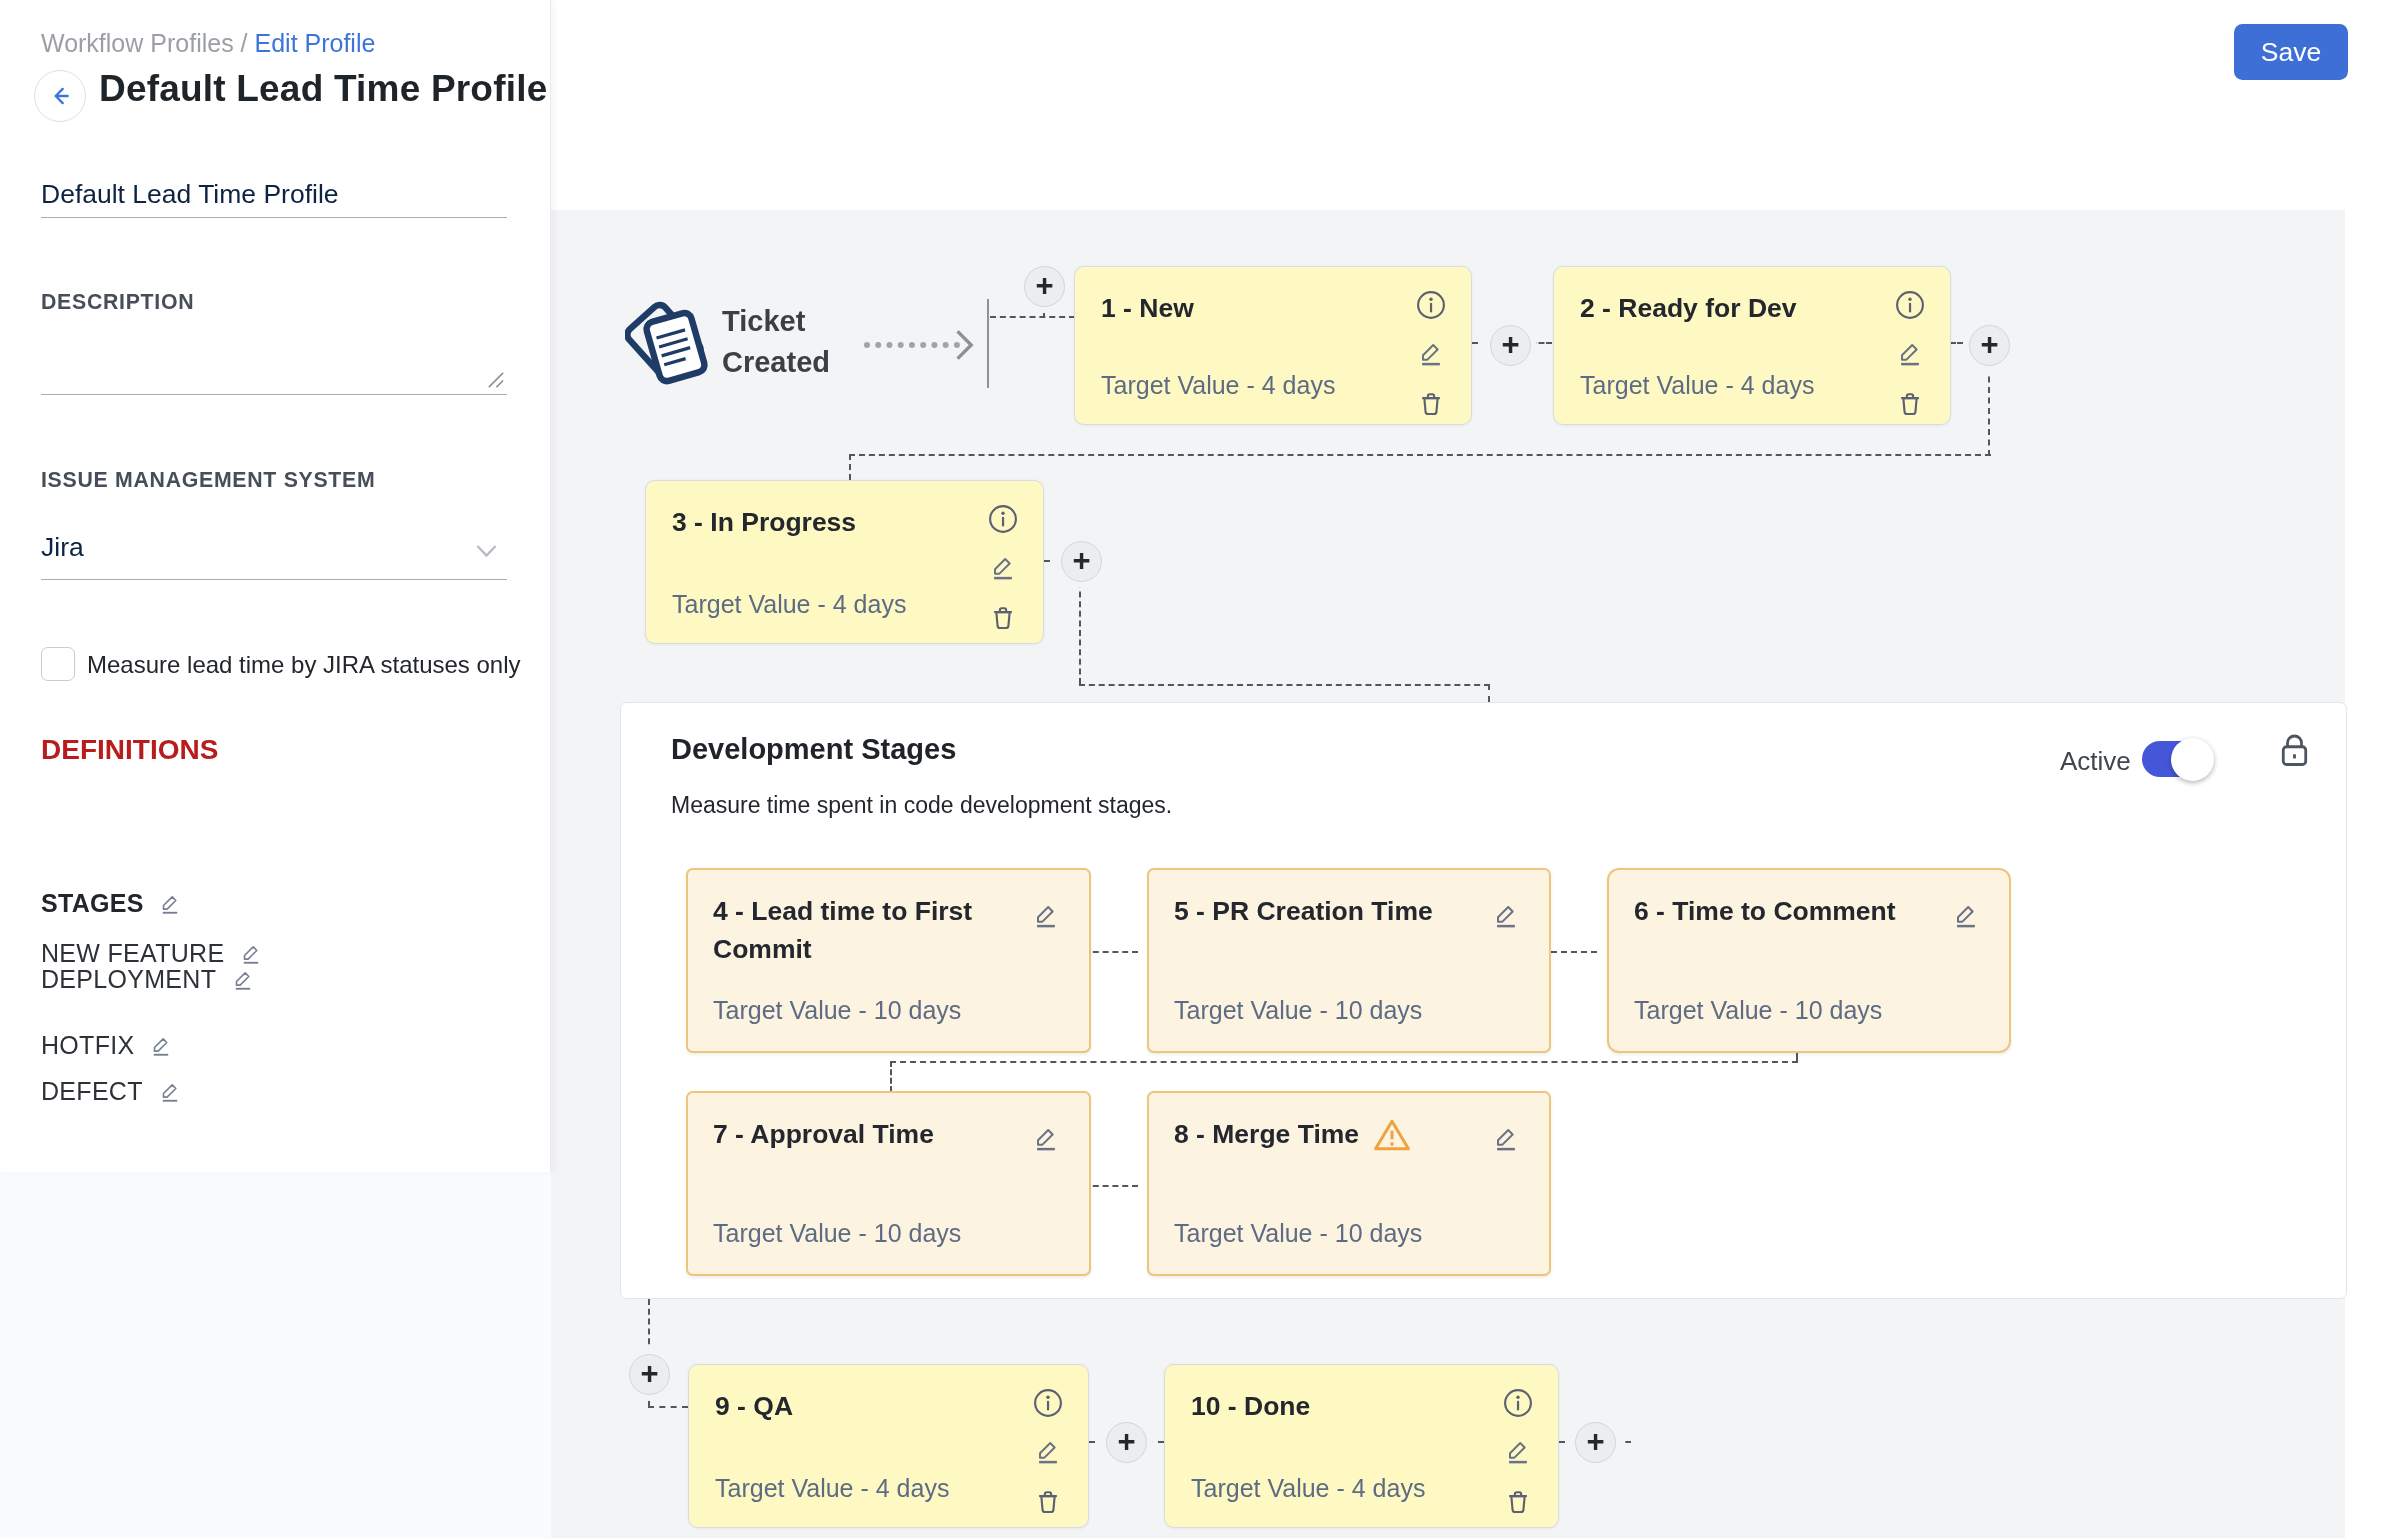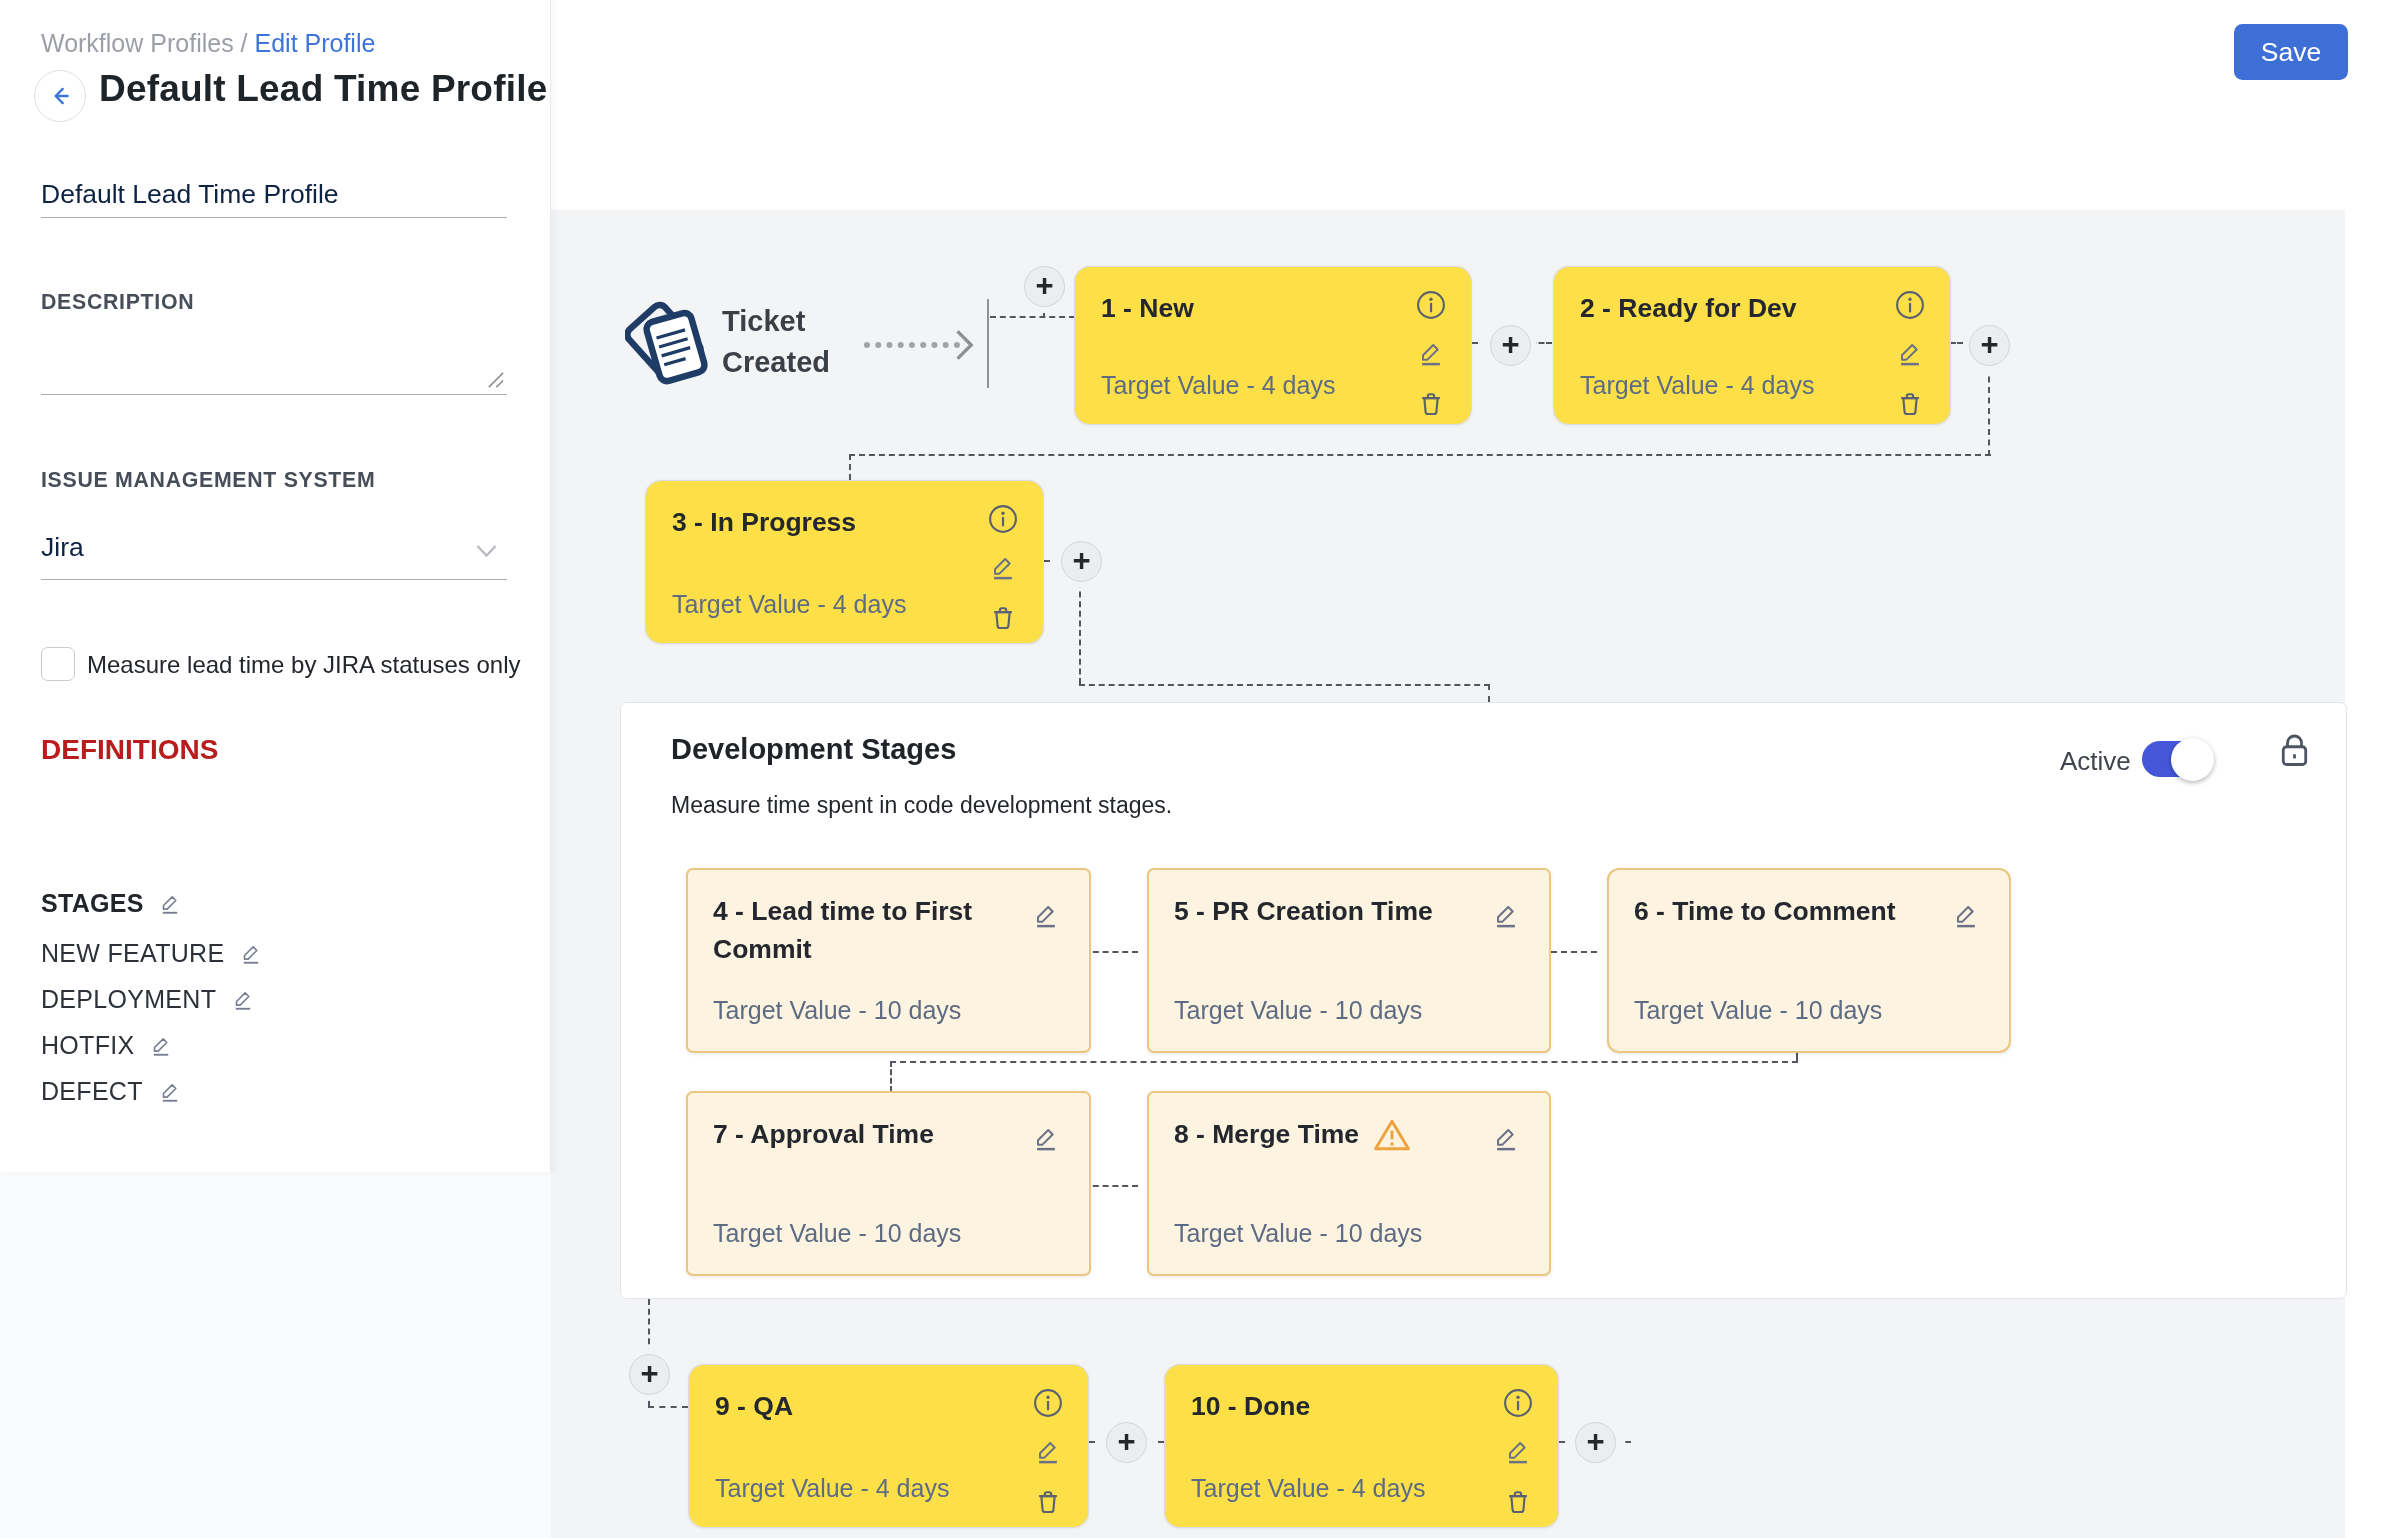--- a/index.html
+++ b/index.html
@@ -47,21 +47,21 @@
   .start-bar{left:987px;top:299px;height:89px;border-left:2.6px solid #8f9297;z-index:6;}
   .dotted-arrow{left:864px;top:342px;width:96px;border-top:6px dotted #a0a3a7;z-index:6;}
 
   
   .plus{width:39px;height:39px;border-radius:50%;background:#ebedef;border:1.7px solid #d2d5da;
         box-shadow:0 0 0 6px #f3f4f6;display:flex;align-items:center;justify-content:center;
         z-index:8;cursor:pointer;}
   .plus span{font-size:31px;font-weight:600;color:#24272c;line-height:1;margin-top:-2.6px;}
 
   
-  .stage-card{background:#fde047;border:1.7px solid #d9dbe0;border-radius:16px;
+  .stage-card{background:#fef9c3;border:1.7px solid #d9dbe0;border-radius:10px;
               box-shadow:0 0.9px 2.6px rgba(31,36,44,.06);z-index:7;}
   .stage-card .title{position:absolute;left:26px;top:26px;font-size:26.5px;font-weight:600;color:#24282e;}
   .stage-card .target{position:absolute;left:26px;bottom:24px;font-size:25px;color:#5d6b84;}
   .icon-btn{position:absolute;cursor:pointer;z-index:8;}
   .i-info{right:24px;top:22px;width:32px;height:32px;}
   .i-edit{right:24px;top:70px;width:32px;height:32px;}
   .i-trash{right:24px;top:120px;width:32px;height:32px;}
 
   .ycard{background:#fcf3e0;border:2.6px solid #ecc57f;border-radius:6.8px;
          box-shadow:0 1.7px 3.4px rgba(31,36,44,.08);z-index:7;margin-left:8px;}
@@ -139,21 +139,21 @@
       <line x1="8" y1="31.5" x2="28" y2="31.5" stroke="#787e92" stroke-width="2.6"></line>
     </svg>
   </div>
   <div class="abs def-item" style="top:936px;">
     <span class="lbl">NEW FEATURE</span>
     <svg width="26" height="26" viewBox="0 0 36 36">
       <path d="M9 21.5 L21 9.5 L26 14.5 L14 26.5 L9 26.5 Z" fill="none" stroke="#787e92" stroke-width="2.2" stroke-linejoin="round"></path>
       <line x1="8" y1="31.5" x2="28" y2="31.5" stroke="#787e92" stroke-width="2.6"></line>
     </svg>
   </div>
-  <div class="abs def-item" style="top:982px;justify-content:space-between;">
+  <div class="abs def-item" style="top:962px;justify-content:space-between;">
     <span class="lbl">DEPLOYMENT</span>
     <svg width="26" height="26" viewBox="0 0 36 36">
       <path d="M9 21.5 L21 9.5 L26 14.5 L14 26.5 L9 26.5 Z" fill="none" stroke="#787e92" stroke-width="2.2" stroke-linejoin="round"></path>
       <line x1="8" y1="31.5" x2="28" y2="31.5" stroke="#787e92" stroke-width="2.6"></line>
     </svg>
   </div>
   <div class="abs def-item" style="top:1028px;">
     <span class="lbl">HOTFIX</span>
     <svg width="26" height="26" viewBox="0 0 36 36">
       <path d="M9 21.5 L21 9.5 L26 14.5 L14 26.5 L9 26.5 Z" fill="none" stroke="#787e92" stroke-width="2.2" stroke-linejoin="round"></path>

